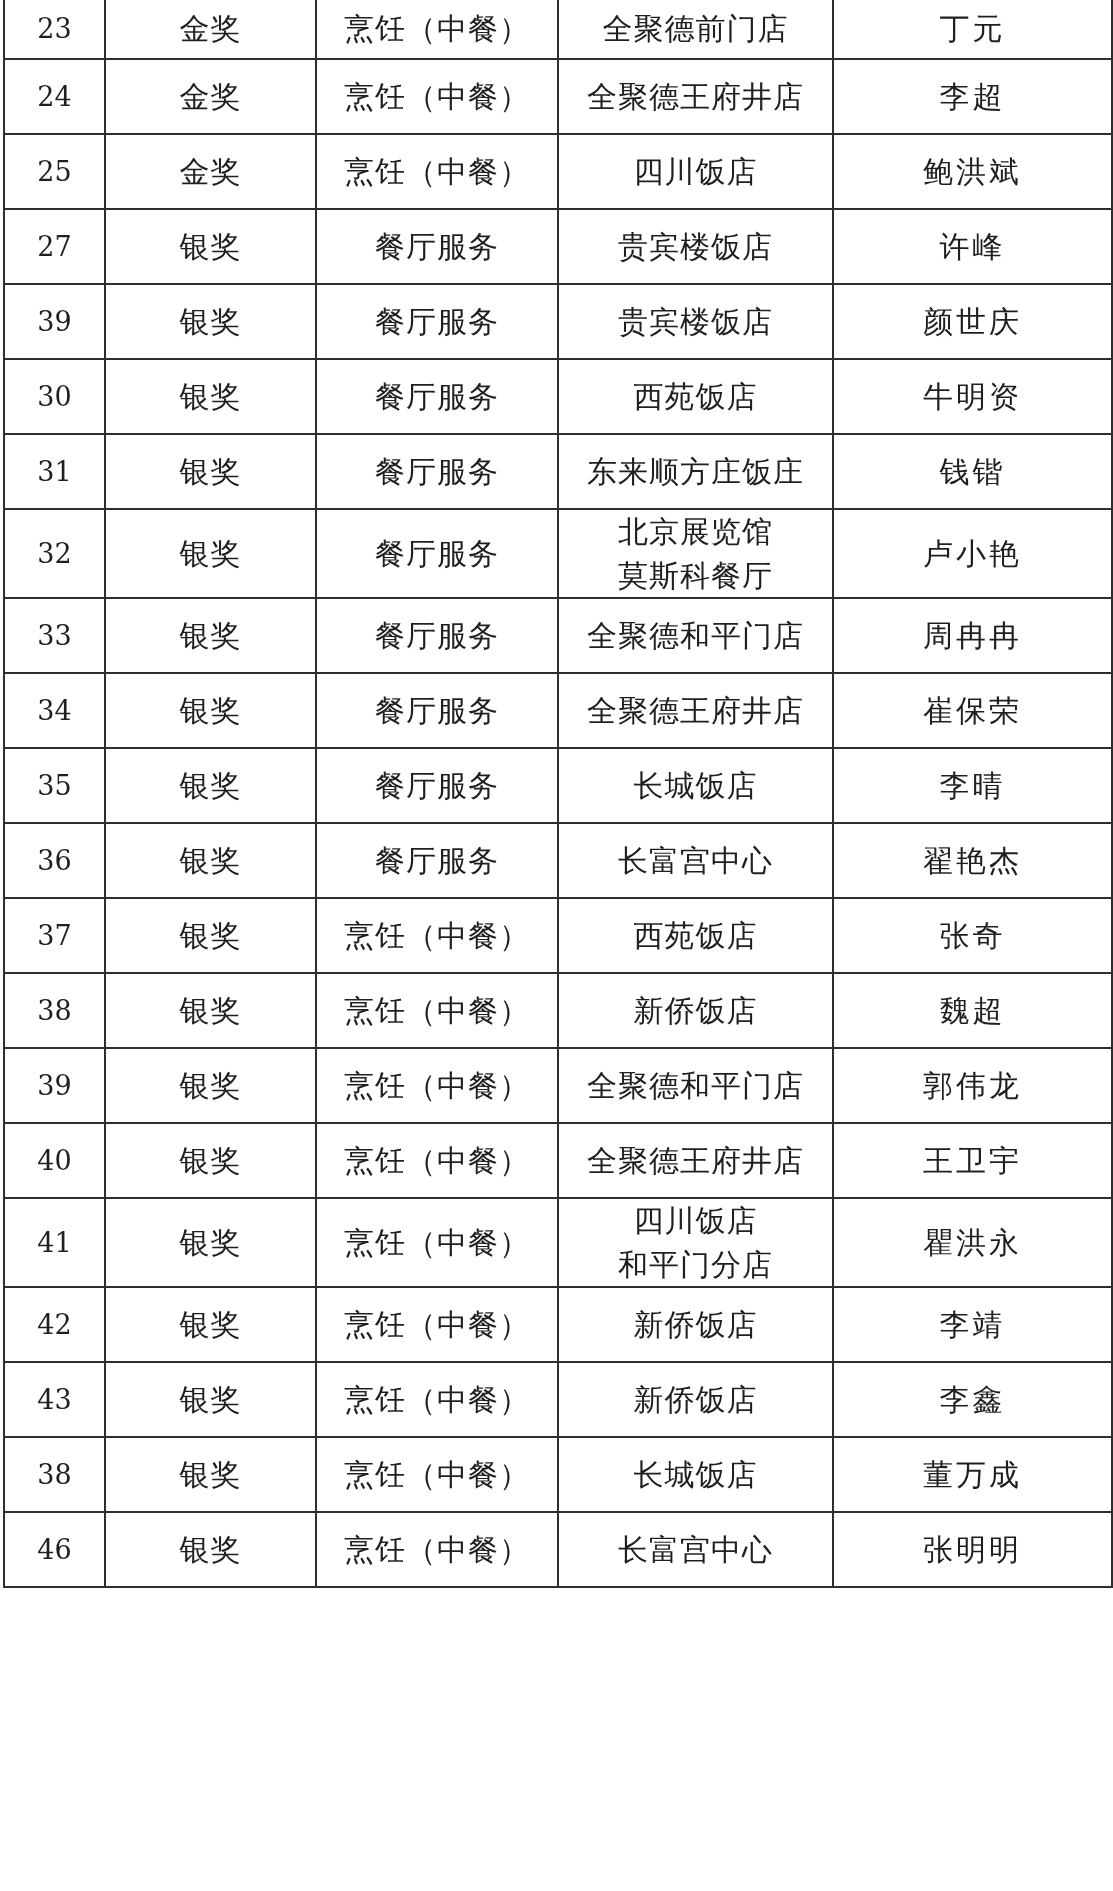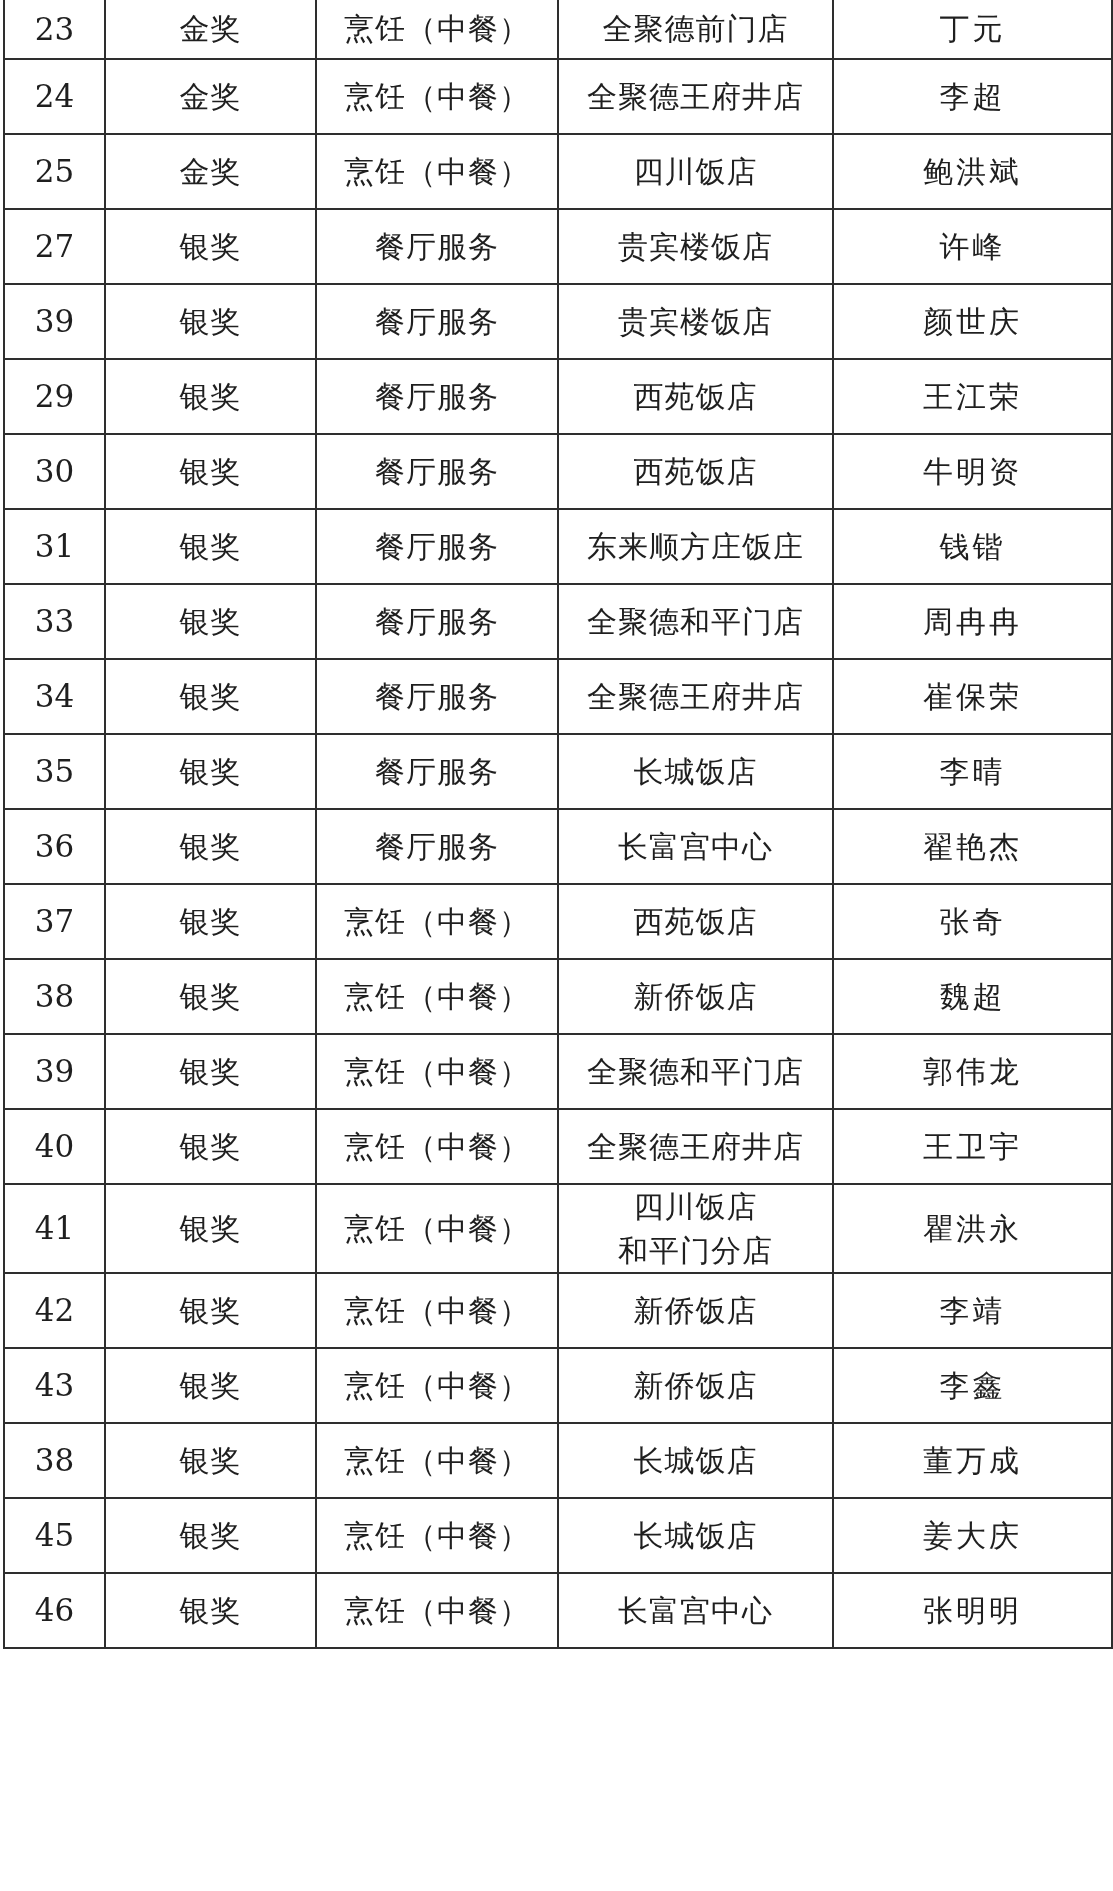--- a/index.html
+++ b/index.html
@@ -30,21 +30,21 @@
     text-align: center;
     vertical-align: middle;
     height: 73px;
     padding: 0 4px;
     line-height: 1.45;
   }
   table.awards tr.row-first td {
     height: 58px;
   }
   td.c-no {
-    font-size: 31px;
+    font-size: 27px;
     letter-spacing: 0;
   }
   td.c-venue {
     white-space: pre-line;
   }
   td.c-name {
     letter-spacing: 3px;
   }
 </style>
 </head>
@@ -94,44 +94,45 @@
   </tr>
 
   <tr>
     <td class="c-no">39</td>
     <td class="c-award">银奖</td>
     <td class="c-category">餐厅服务</td>
     <td class="c-venue">贵宾楼饭店</td>
     <td class="c-name">颜世庆</td>
   </tr>
 
-  <tr>
-    <td class="c-no">29</td>
-    <td class="c-award">银奖</td>
-    <td class="c-category">餐厅服务</td>
-    <td class="c-venue">西苑饭店</td>
-    <td class="c-name">王江荣</td>
-  </tr>
 
   <tr>
     <td class="c-no">30</td>
     <td class="c-award">银奖</td>
     <td class="c-category">餐厅服务</td>
     <td class="c-venue">西苑饭店</td>
     <td class="c-name">牛明资</td>
   </tr>
 
   <tr>
     <td class="c-no">31</td>
     <td class="c-award">银奖</td>
     <td class="c-category">餐厅服务</td>
     <td class="c-venue">东来顺方庄饭庄</td>
     <td class="c-name">钱锴</td>
   </tr>
 
+  <tr>
+    <td class="c-no">32</td>
+    <td class="c-award">银奖</td>
+    <td class="c-category">餐厅服务</td>
+    <td class="c-venue">北京展览馆
+莫斯科餐厅</td>
+    <td class="c-name">卢小艳</td>
+  </tr>
 
   <tr>
     <td class="c-no">33</td>
     <td class="c-award">银奖</td>
     <td class="c-category">餐厅服务</td>
     <td class="c-venue">全聚德和平门店</td>
     <td class="c-name">周冉冉</td>
   </tr>
 
   <tr>
@@ -216,27 +217,20 @@
   </tr>
 
   <tr>
     <td class="c-no">38</td>
     <td class="c-award">银奖</td>
     <td class="c-category">烹饪（中餐）</td>
     <td class="c-venue">长城饭店</td>
     <td class="c-name">董万成</td>
   </tr>
 
-  <tr>
-    <td class="c-no">45</td>
-    <td class="c-award">银奖</td>
-    <td class="c-category">烹饪（中餐）</td>
-    <td class="c-venue">长城饭店</td>
-    <td class="c-name">姜大庆</td>
-  </tr>
 
   <tr>
     <td class="c-no">46</td>
     <td class="c-award">银奖</td>
     <td class="c-category">烹饪（中餐）</td>
     <td class="c-venue">长富宫中心</td>
     <td class="c-name">张明明</td>
   </tr>
 </tbody>
   </table>

